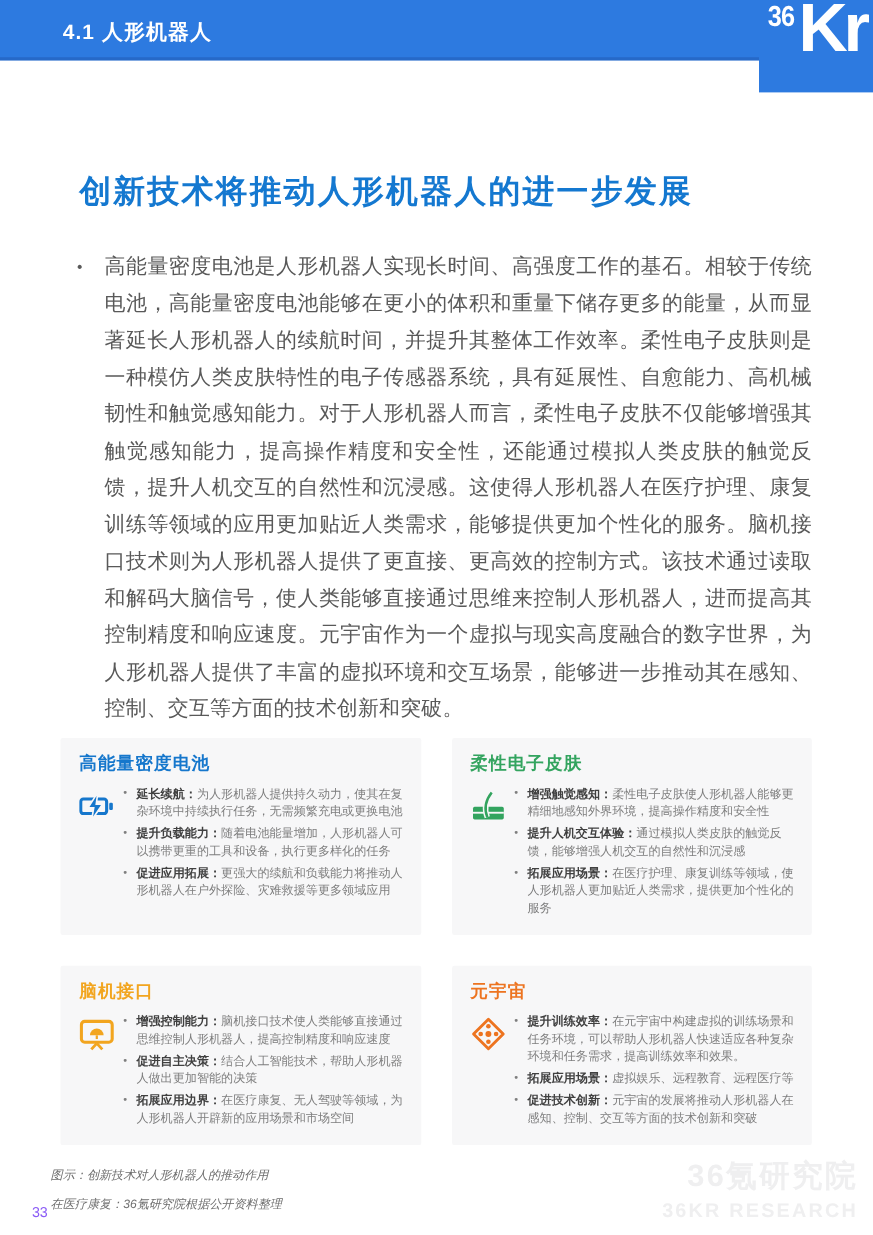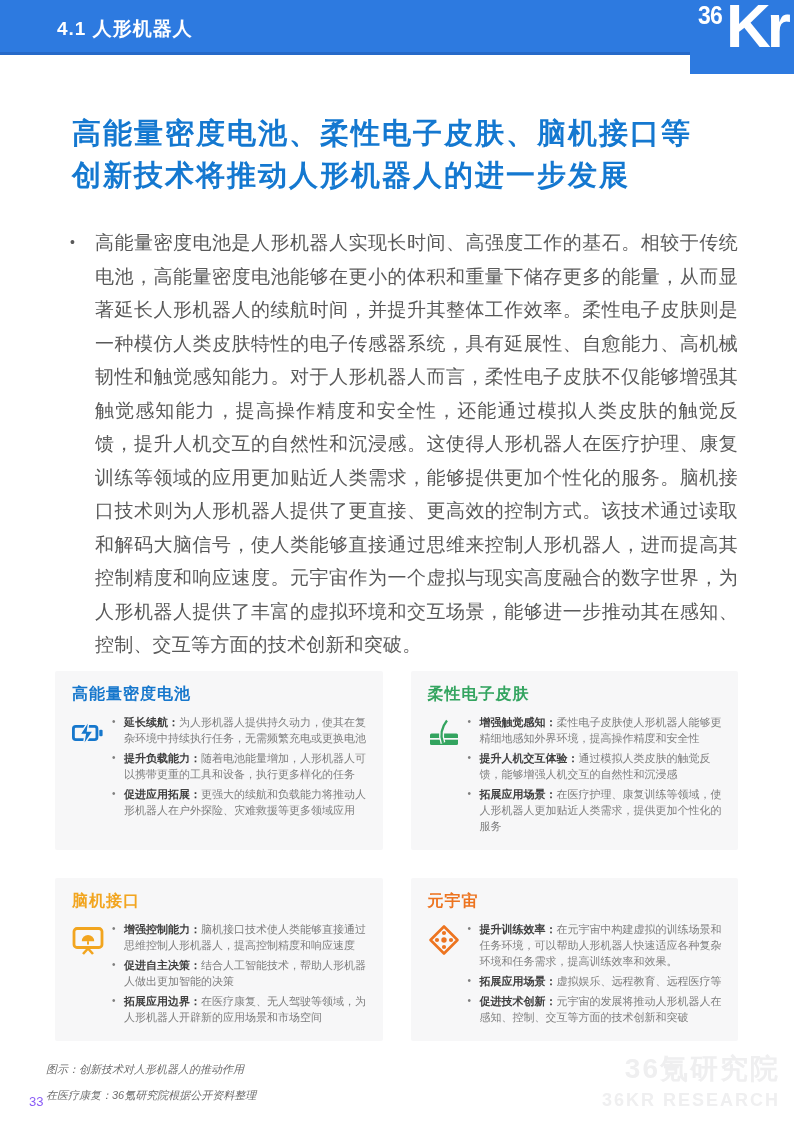--- a/index.html
+++ b/index.html
@@ -2,21 +2,21 @@
 <html><head>
 <meta charset="utf-8">
 <style>
   * { margin:0; padding:0; box-sizing:border-box; }
   html,body { background:#ffffff; }
   .page { position:relative; width:794px; height:1123px; background:#ffffff; overflow:hidden;
           font-family:"Liberation Sans","DejaVu Sans",sans-serif; }
 
   .topbar { position:relative; height:55px; background:#2d7ae0; border-bottom:3px solid rgba(20,60,140,0.28); z-index:1; }
   .topbar-title { position:absolute; left:57px; top:16px; color:#ffffff; font-size:19px; font-weight:700; letter-spacing:1px; }
-  .logo-tab { position:absolute; top:0; right:0; width:104px; height:74px; background:#2d7ae0; z-index:2; overflow:hidden; }
+  .logo-tab { position:absolute; top:0; right:0; width:104px; height:84px; background:#2d7ae0; z-index:2; overflow:hidden; }
   .logo-36 { position:absolute; left:7px; top:1px; color:#fff; font-size:25px; font-weight:700; letter-spacing:-1px; transform:scale(0.92,1.05); }
   .logo-kr { position:absolute; left:36px; top:-10px; color:#fff; font-size:62px; font-weight:700; letter-spacing:-4px; }
 
   main { padding:0 56px 0 55px; }
   .doc-title { margin:57px 0 0 17px; color:#1478d0; font-size:29px; line-height:42px; font-weight:700; letter-spacing:2px; }
 
   .body-para { display:flex; margin-top:30px; color:#595959; }
   .para-bullet { flex:none; width:40px; padding-left:15px; font-size:14px; line-height:33.5px; }
   .body-text { flex:1; font-size:19px; line-height:33.5px; text-align:justify; letter-spacing:0.2px; }
 
@@ -48,21 +48,21 @@
   <header class="topbar" style="background-color: rgb(45, 122, 224);">
     <span class="topbar-title">4.1 人形机器人</span>
     <div class="logo-tab" style="background-color: rgb(45, 122, 224);">
       <span class="logo-36">36</span>
       <span class="logo-kr">Kr</span>
     </div>
   </header>
 
   <main>
     <h1 class="doc-title" style="color: rgb(20, 120, 208);">
-      <span>高能量密度电池、柔性电子皮肤、脑机接口等</span><br>
+      <br>
       <span>创新技术将推动人形机器人的进一步发展</span>
     </h1>
 
     <div class="body-para">
       <span class="para-bullet">•</span>
       <p class="body-text">高能量密度电池是人形机器人实现长时间、高强度工作的基石。相较于传统电池，高能量密度电池能够在更小的体积和重量下储存更多的能量，从而显著延长人形机器人的续航时间，并提升其整体工作效率。柔性电子皮肤则是一种模仿人类皮肤特性的电子传感器系统，具有延展性、自愈能力、高机械韧性和触觉感知能力。对于人形机器人而言，柔性电子皮肤不仅能够增强其触觉感知能力，提高操作精度和安全性，还能通过模拟人类皮肤的触觉反馈，提升人机交互的自然性和沉浸感。这使得人形机器人在医疗护理、康复训练等领域的应用更加贴近人类需求，能够提供更加个性化的服务。脑机接口技术则为人形机器人提供了更直接、更高效的控制方式。该技术通过读取和解码大脑信号，使人类能够直接通过思维来控制人形机器人，进而提高其控制精度和响应速度。元宇宙作为一个虚拟与现实高度融合的数字世界，为人形机器人提供了丰富的虚拟环境和交互场景，能够进一步推动其在感知、控制、交互等方面的技术创新和突破。</p>
     </div>
 
     <section class="cards" id="cards">
         <div class="card">

